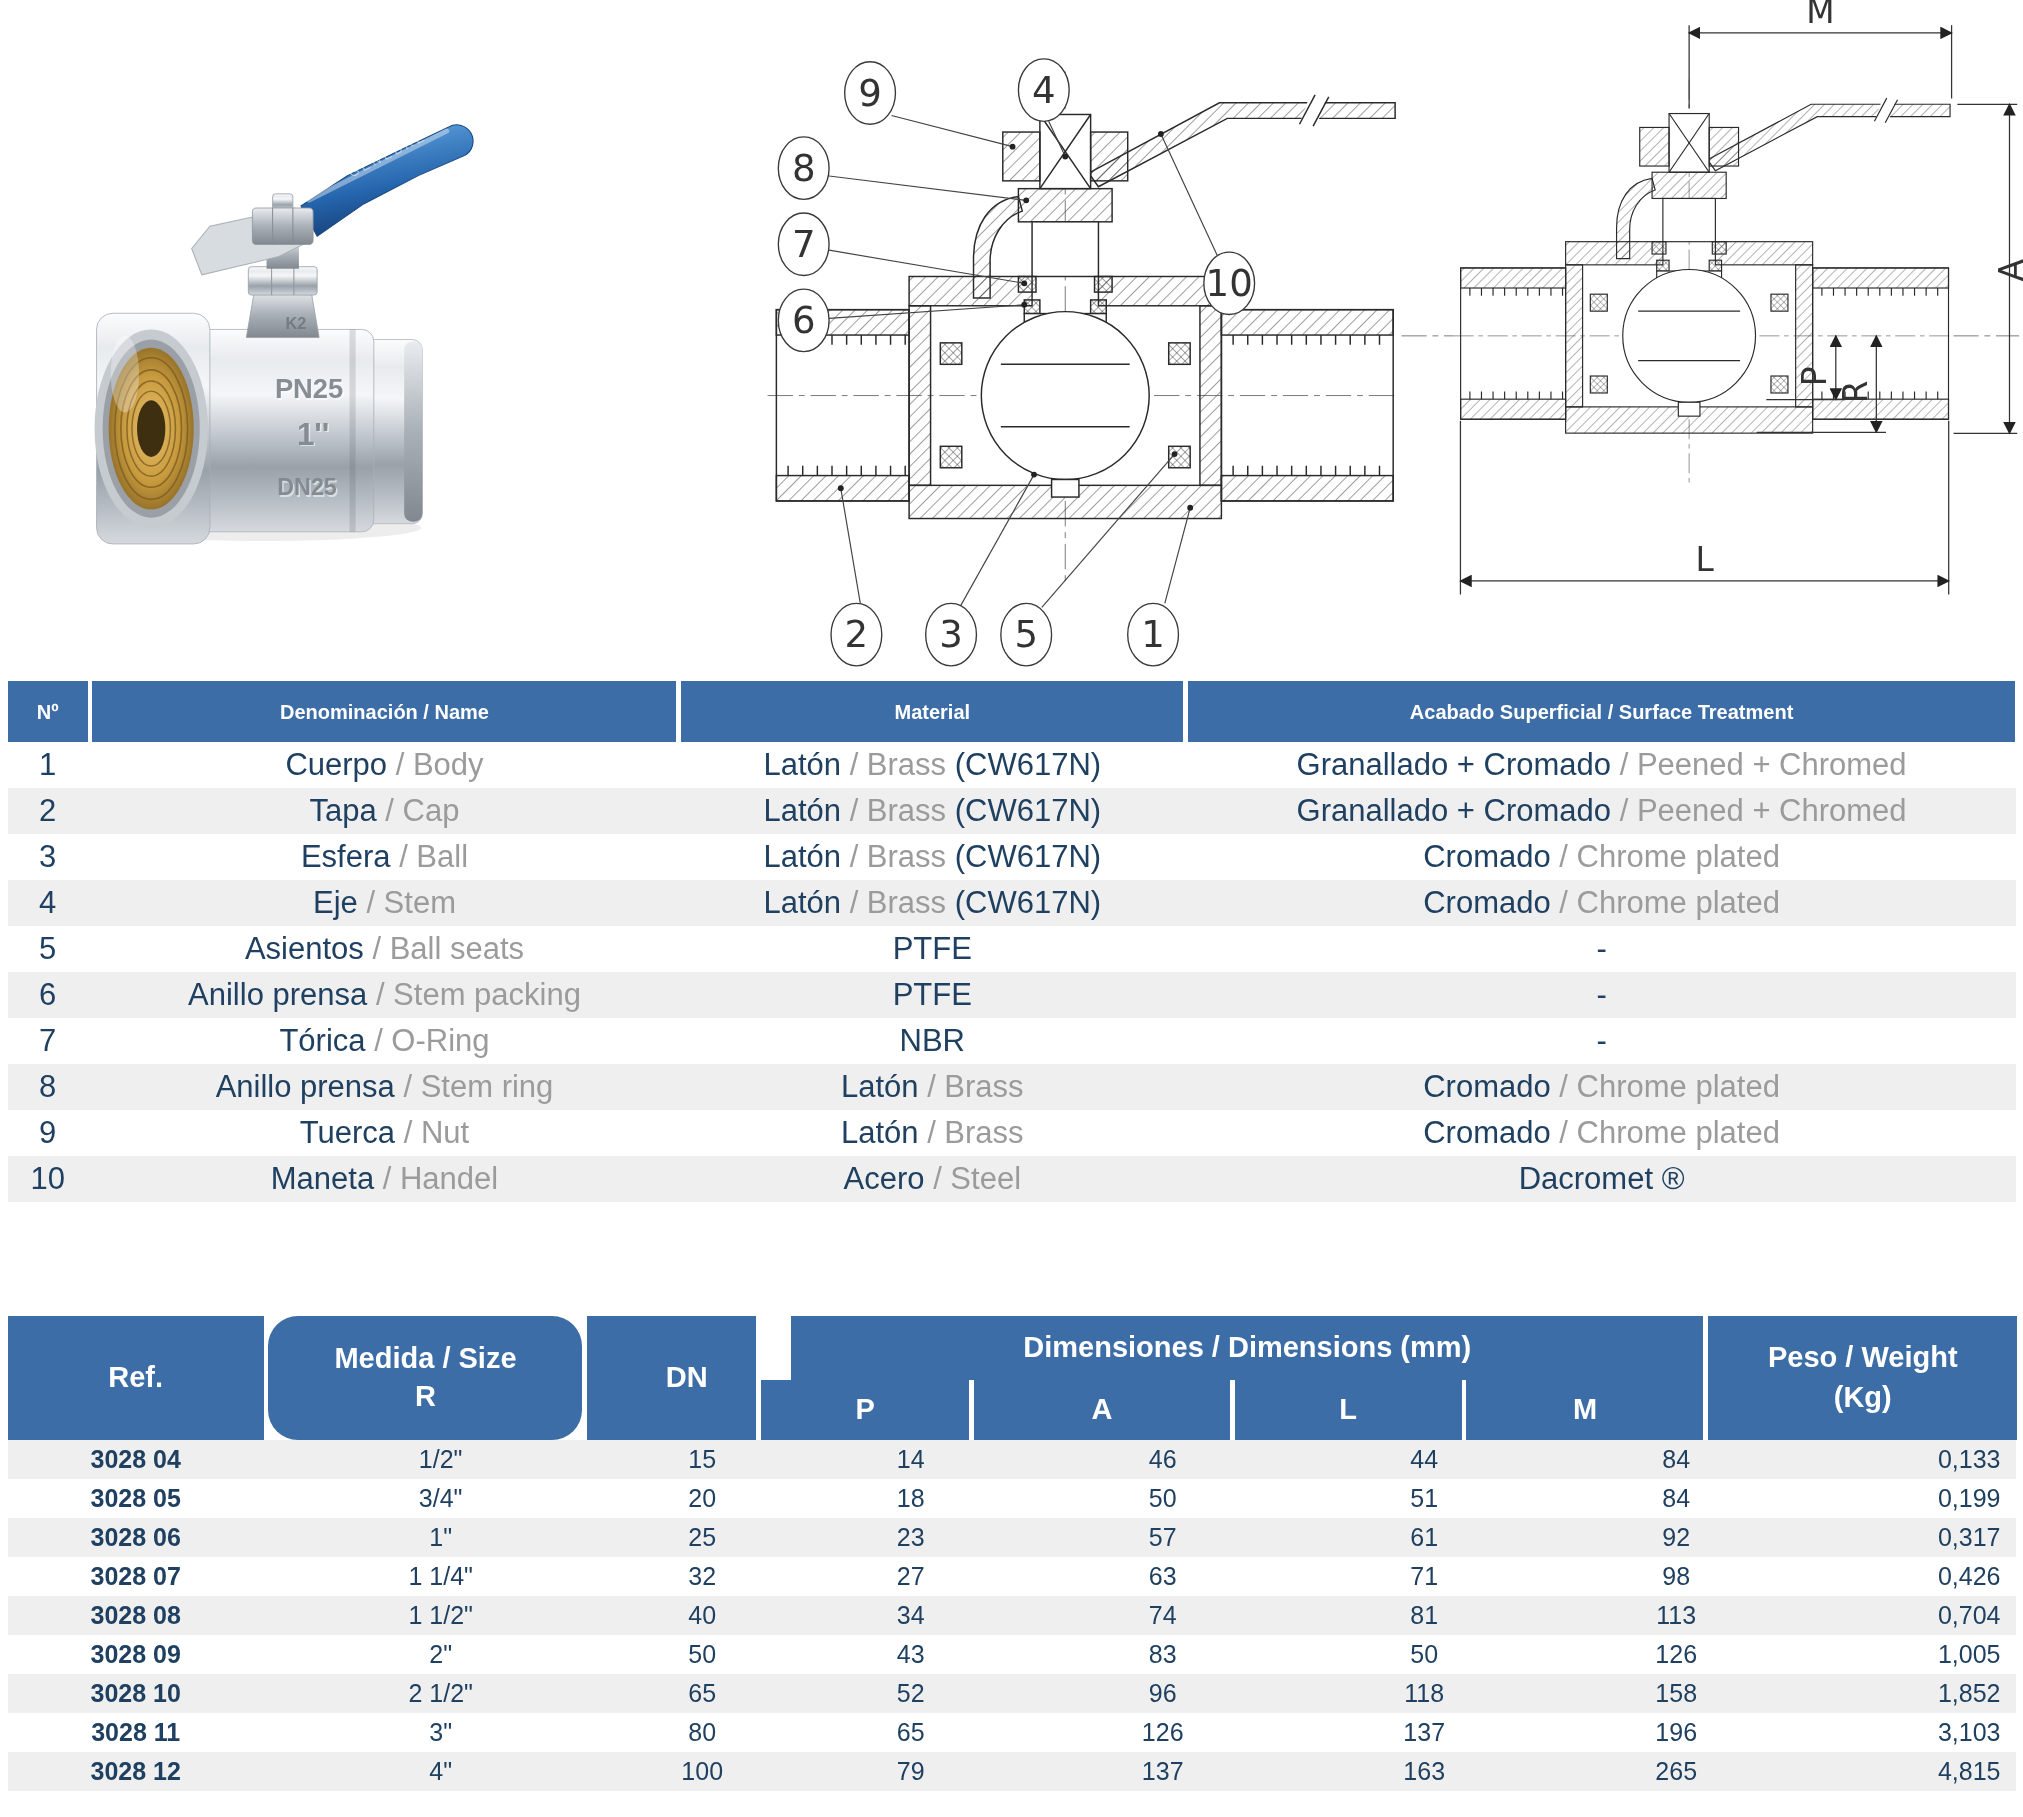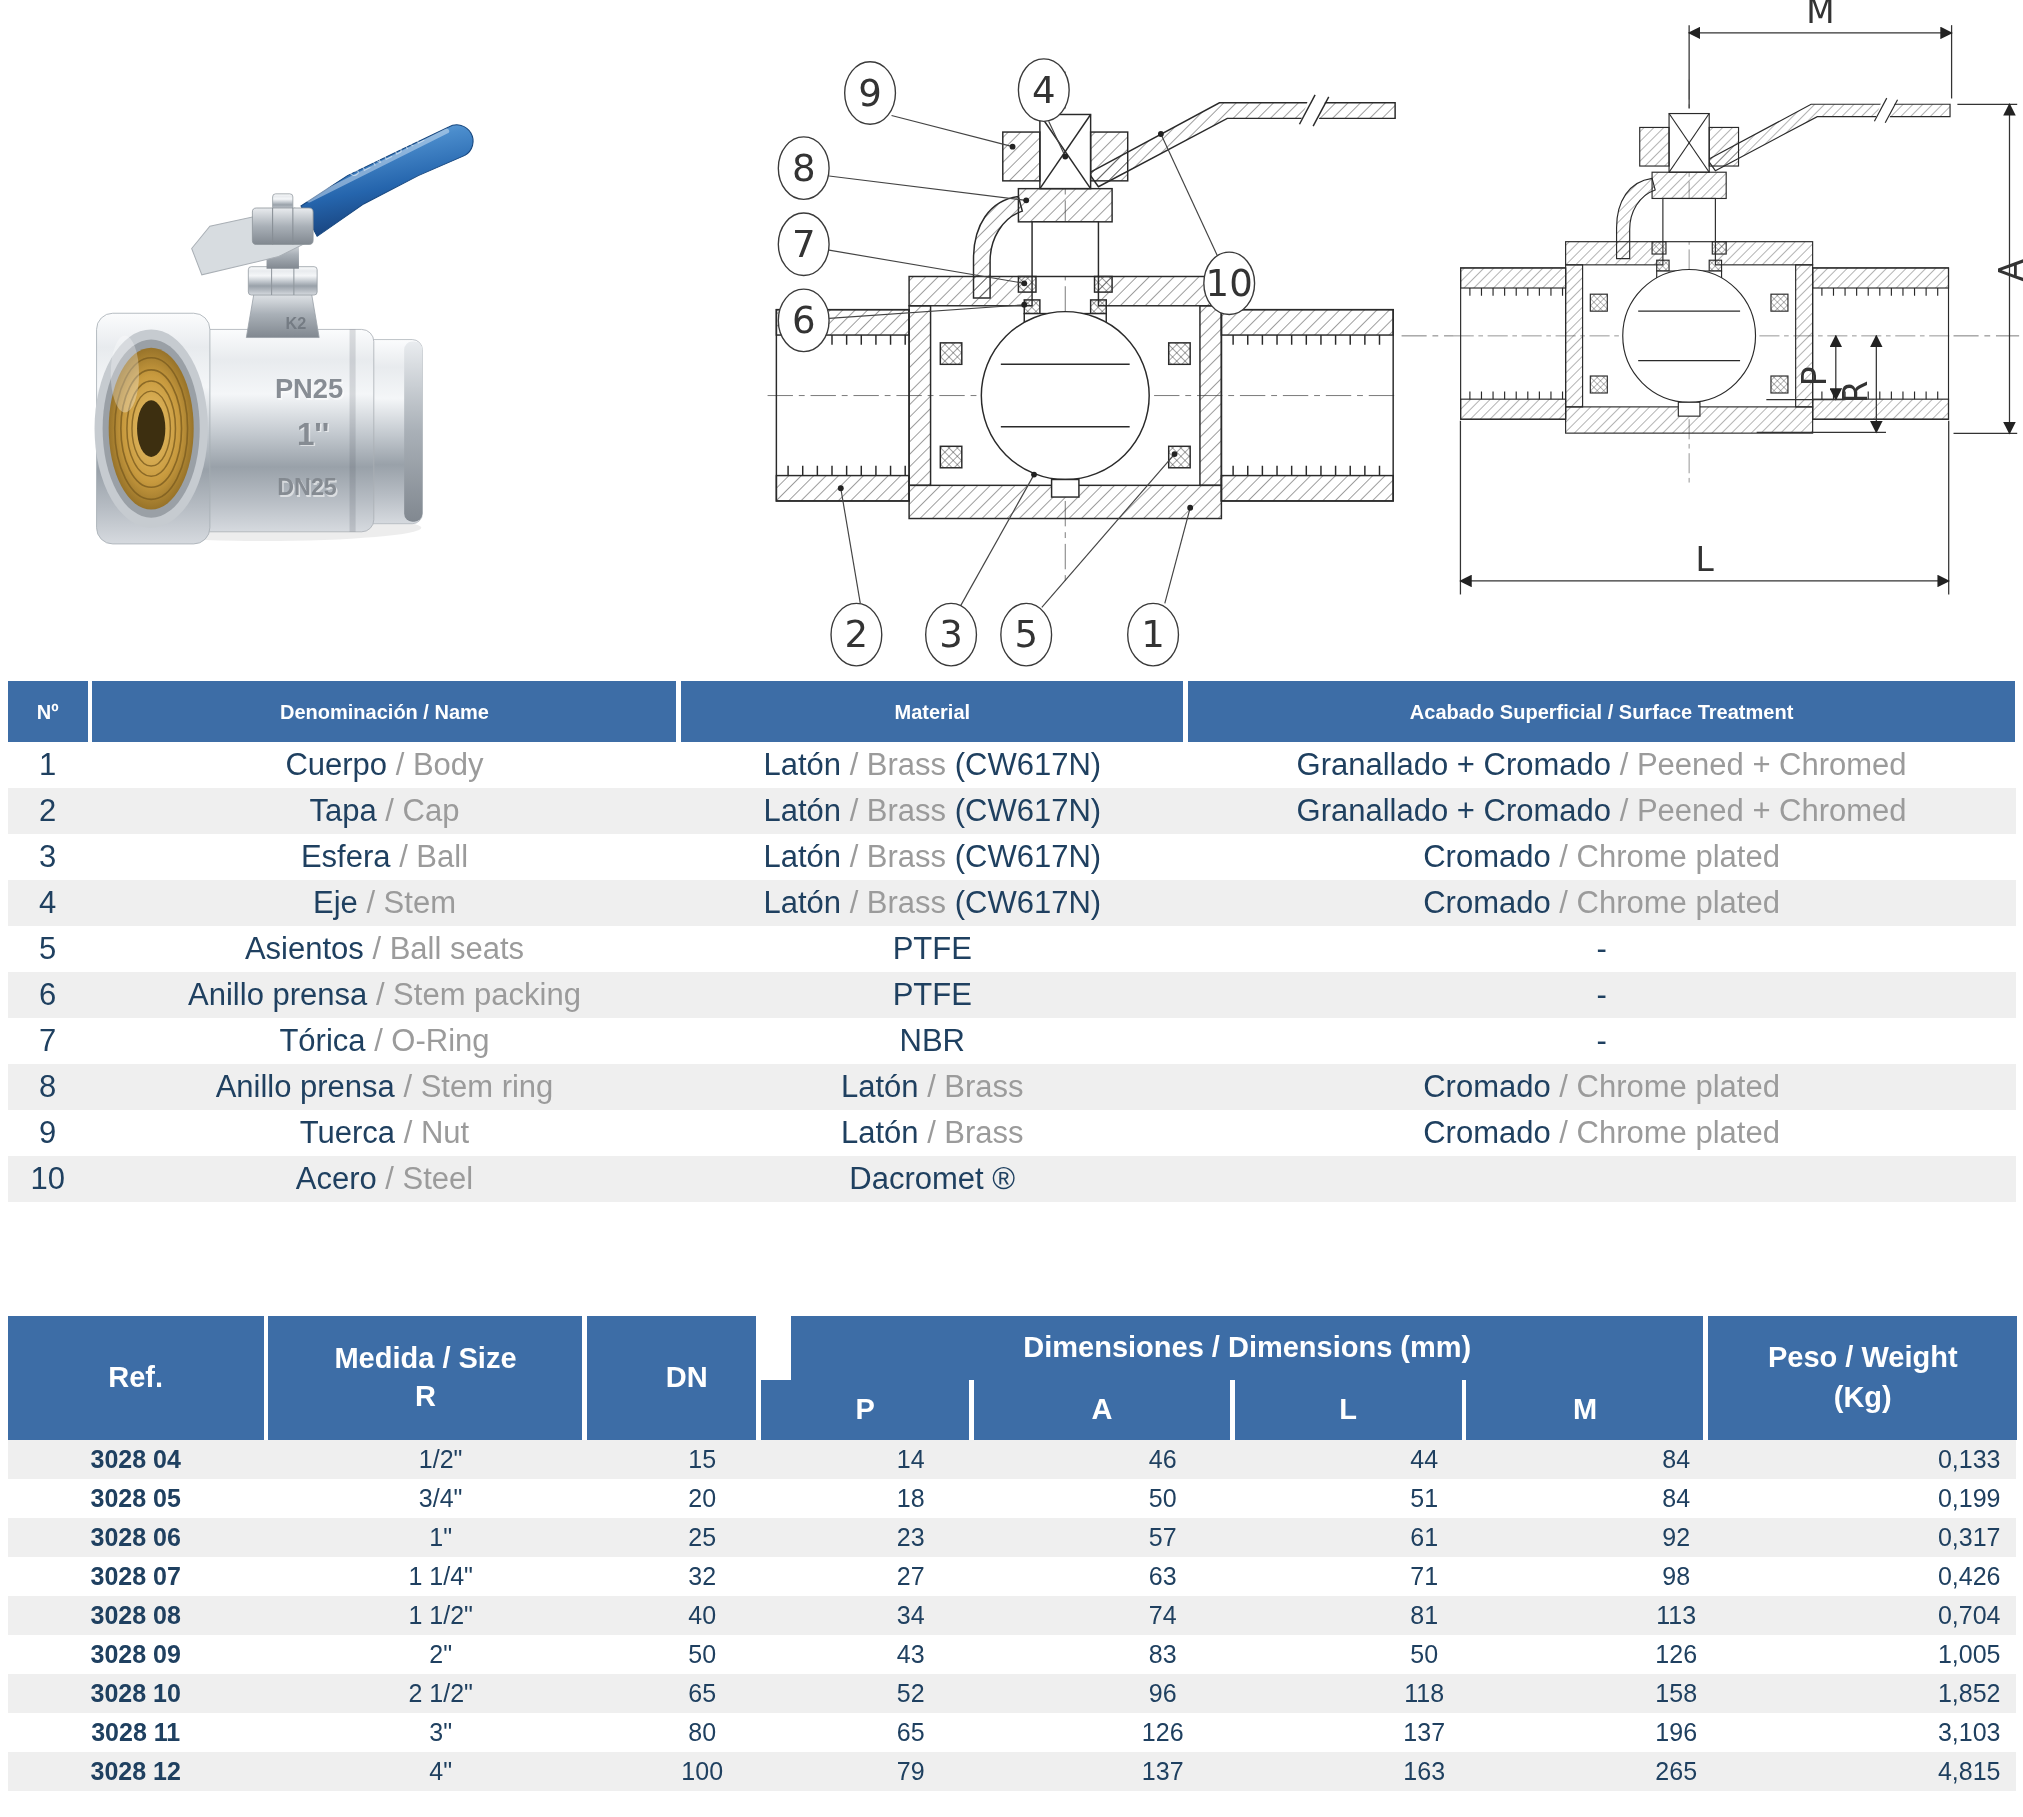--- a/index.html
+++ b/index.html
@@ -29,21 +29,21 @@
   .mrow .cell{overflow:hidden;white-space:nowrap;}
   .navy{color:#1f4060;}
   .gray{color:#9b9b9b;}
   .bold{font-weight:bold;}
 
   .dim-table{position:absolute;left:7.7px;top:1316px;width:2008px;}
   .dhead{display:grid;grid-template-columns:256px 314px 169px 208px 256px 227px 237px 309px;
     grid-template-rows:64px 60px;column-gap:4.8px;row-gap:0;}
   .dhead .hcell{font-size:29px;}
   .h-ref{grid-column:1;grid-row:1/3;}
-  .h-size{grid-column:2;grid-row:1/3;flex-direction:column;gap:5.8px;}
+  .h-size{grid-column:2;grid-row:1/3;flex-direction:column;gap:5.8px;border-radius:30px;}
   .h-dn{grid-column:3;grid-row:1/3;padding-left:30px;}
   .h-dims{grid-column:4/8;grid-row:1;margin-left:30px;}
   .h-peso{grid-column:8;grid-row:1/3;flex-direction:column;gap:8px;}
   .h-p{grid-column:4;grid-row:2;} .h-a{grid-column:5;grid-row:2;}
   .h-l{grid-column:6;grid-row:2;} .h-m{grid-column:7;grid-row:2;}
   .drow{
     display:grid;grid-template-columns:256px 314px 169px 208px 256px 227px 237px 309px;
     column-gap:20px;height:39px;font-size:25px;align-items:center;text-align:center;
   }
   .drow.alt{background:#efefef;}
@@ -346,20 +346,21 @@
         <div class="cell"><span class="navy">Cromado</span><span class="gray"> / Chrome plated</span></div>
       </div>
       <div class="mrow">
         <div class="cell"><span class="navy">9</span></div>
         <div class="cell"><span class="navy">Tuerca</span><span class="gray"> / Nut</span></div>
         <div class="cell"><span class="navy">Latón</span><span class="gray"> / Brass</span></div>
         <div class="cell"><span class="navy">Cromado</span><span class="gray"> / Chrome plated</span></div>
       </div>
       <div class="mrow alt">
         <div class="cell"><span class="navy">10</span></div>
+        <div class="cell"><span class="navy">Maneta</span><span class="gray"> / Handel</span></div>
         <div class="cell"><span class="navy">Acero</span><span class="gray"> / Steel</span></div>
         <div class="cell"><span class="navy">Dacromet ®</span></div>
       </div>
     </div>
 </div>
 
 <div class="dim-table">
   <div class="dhead">
     <div class="hcell h-ref">Ref.</div>
     <div class="hcell h-size">

